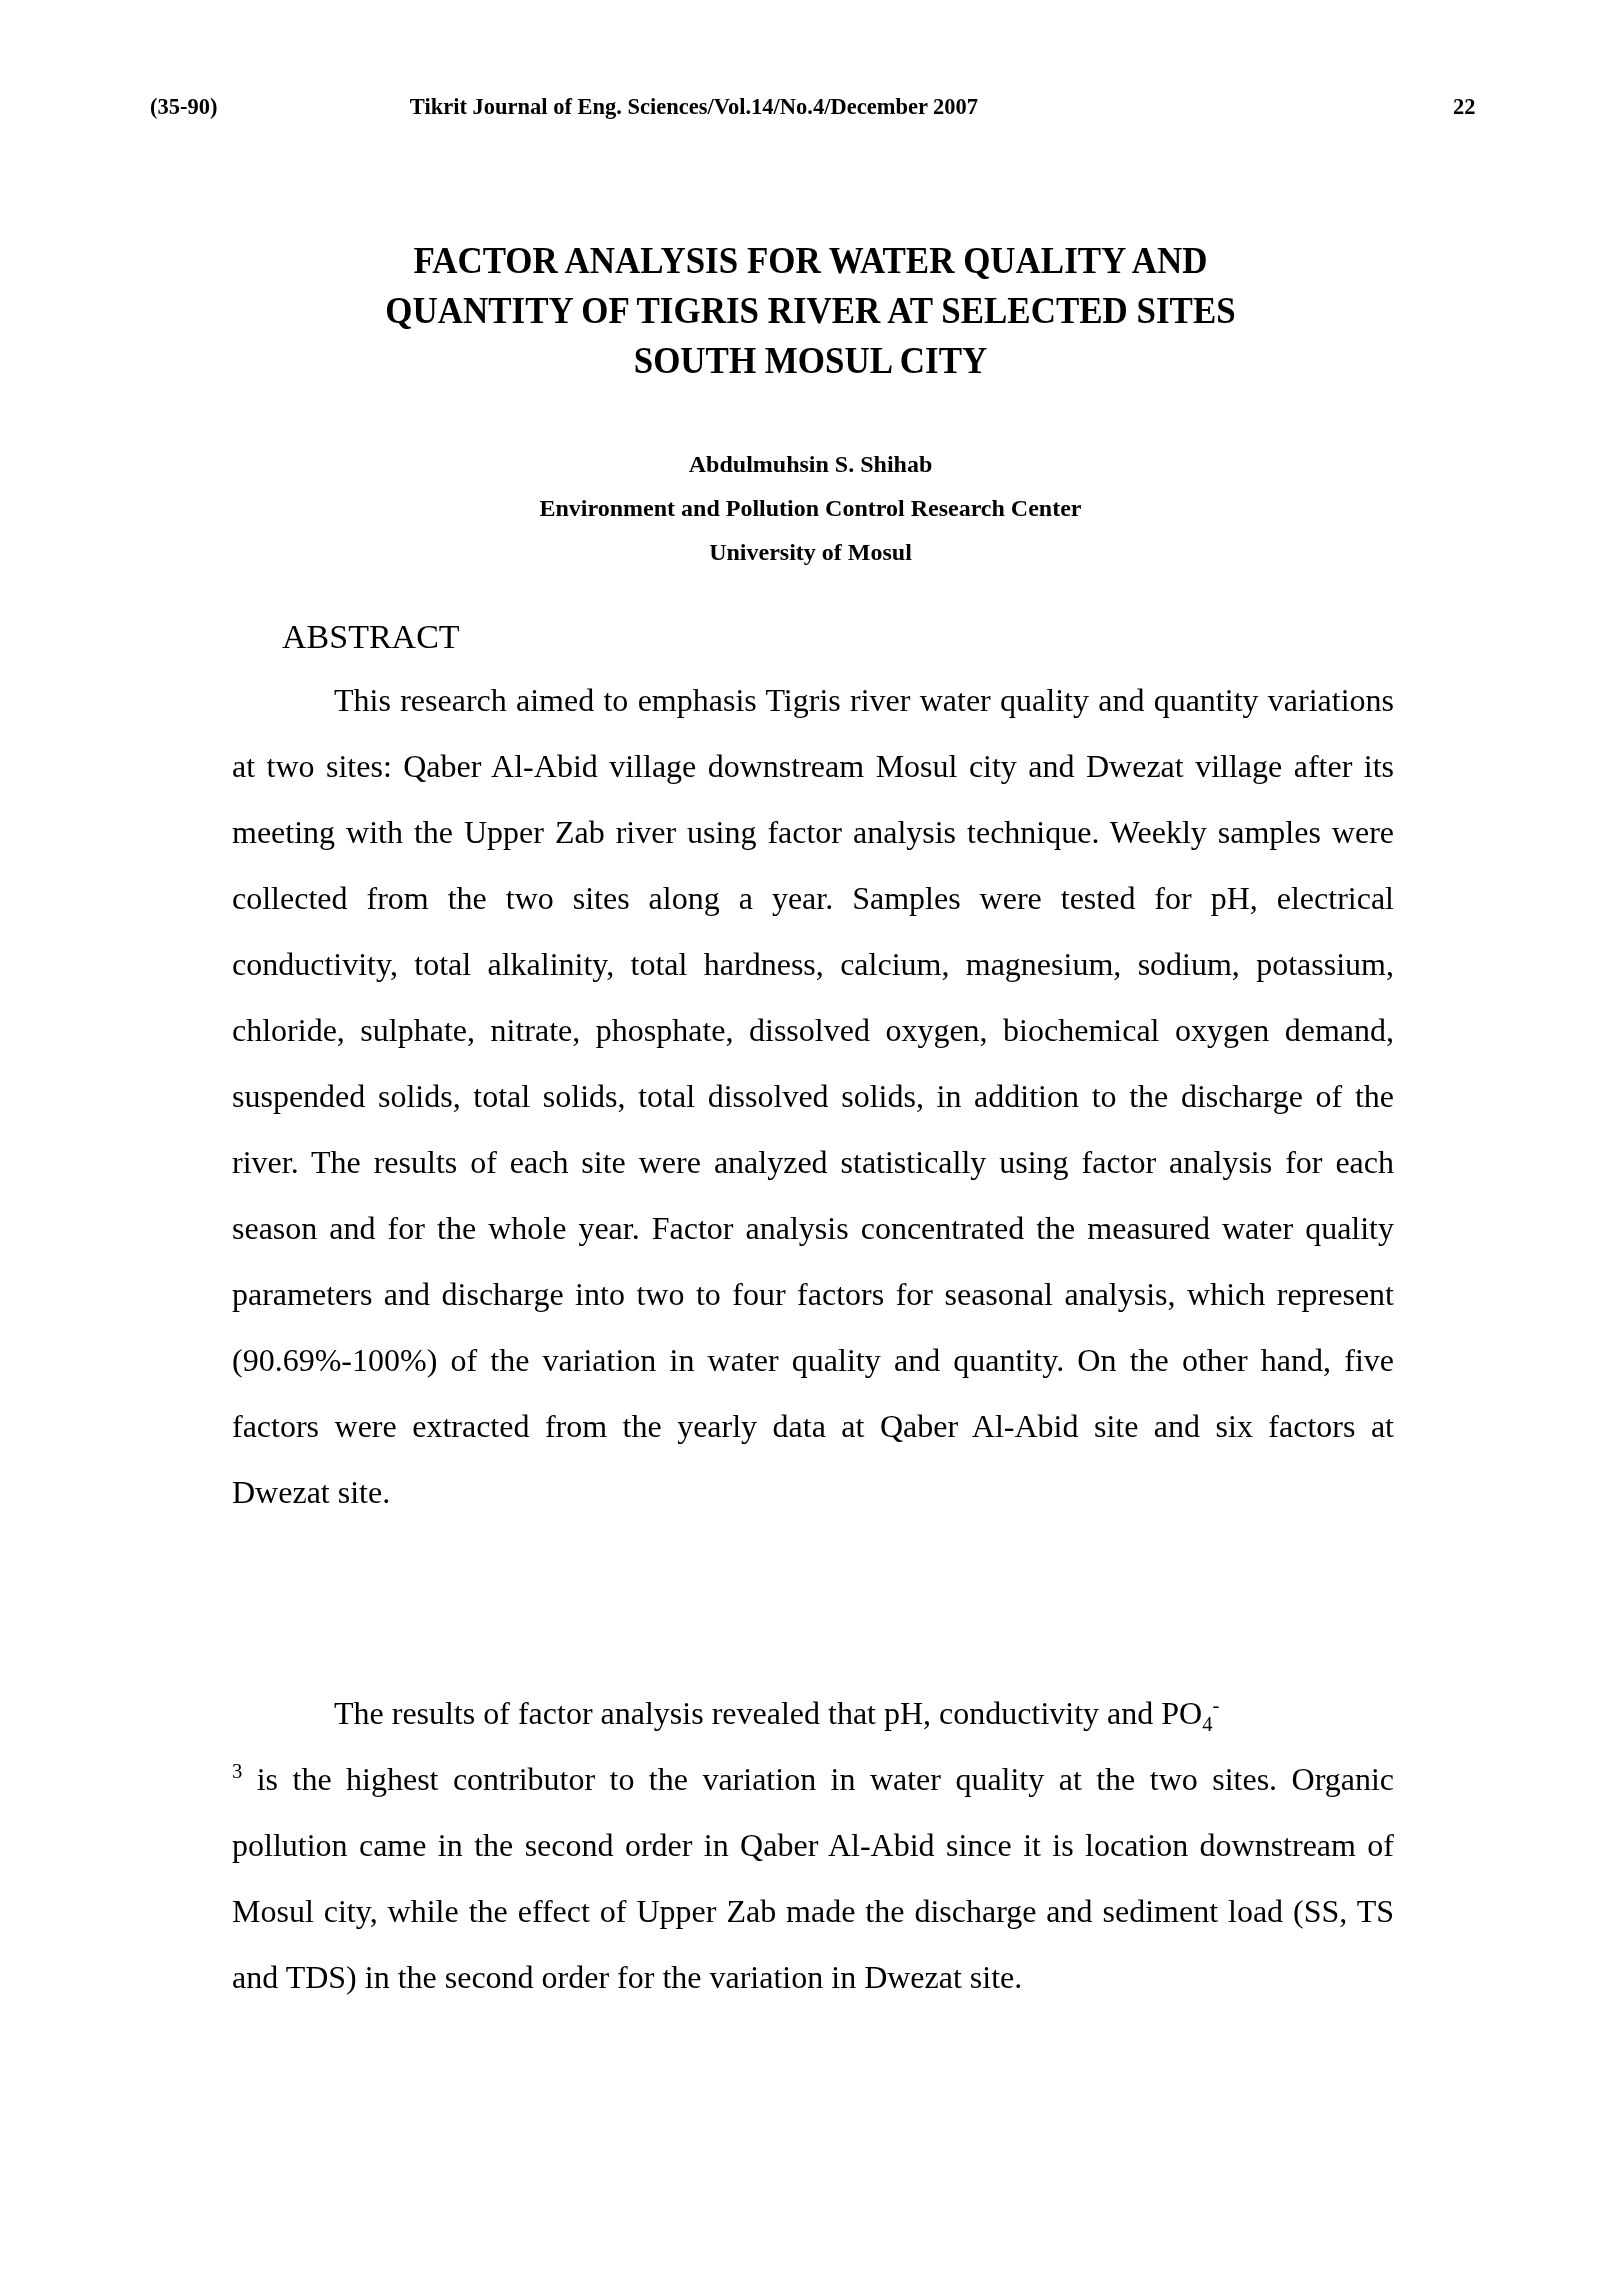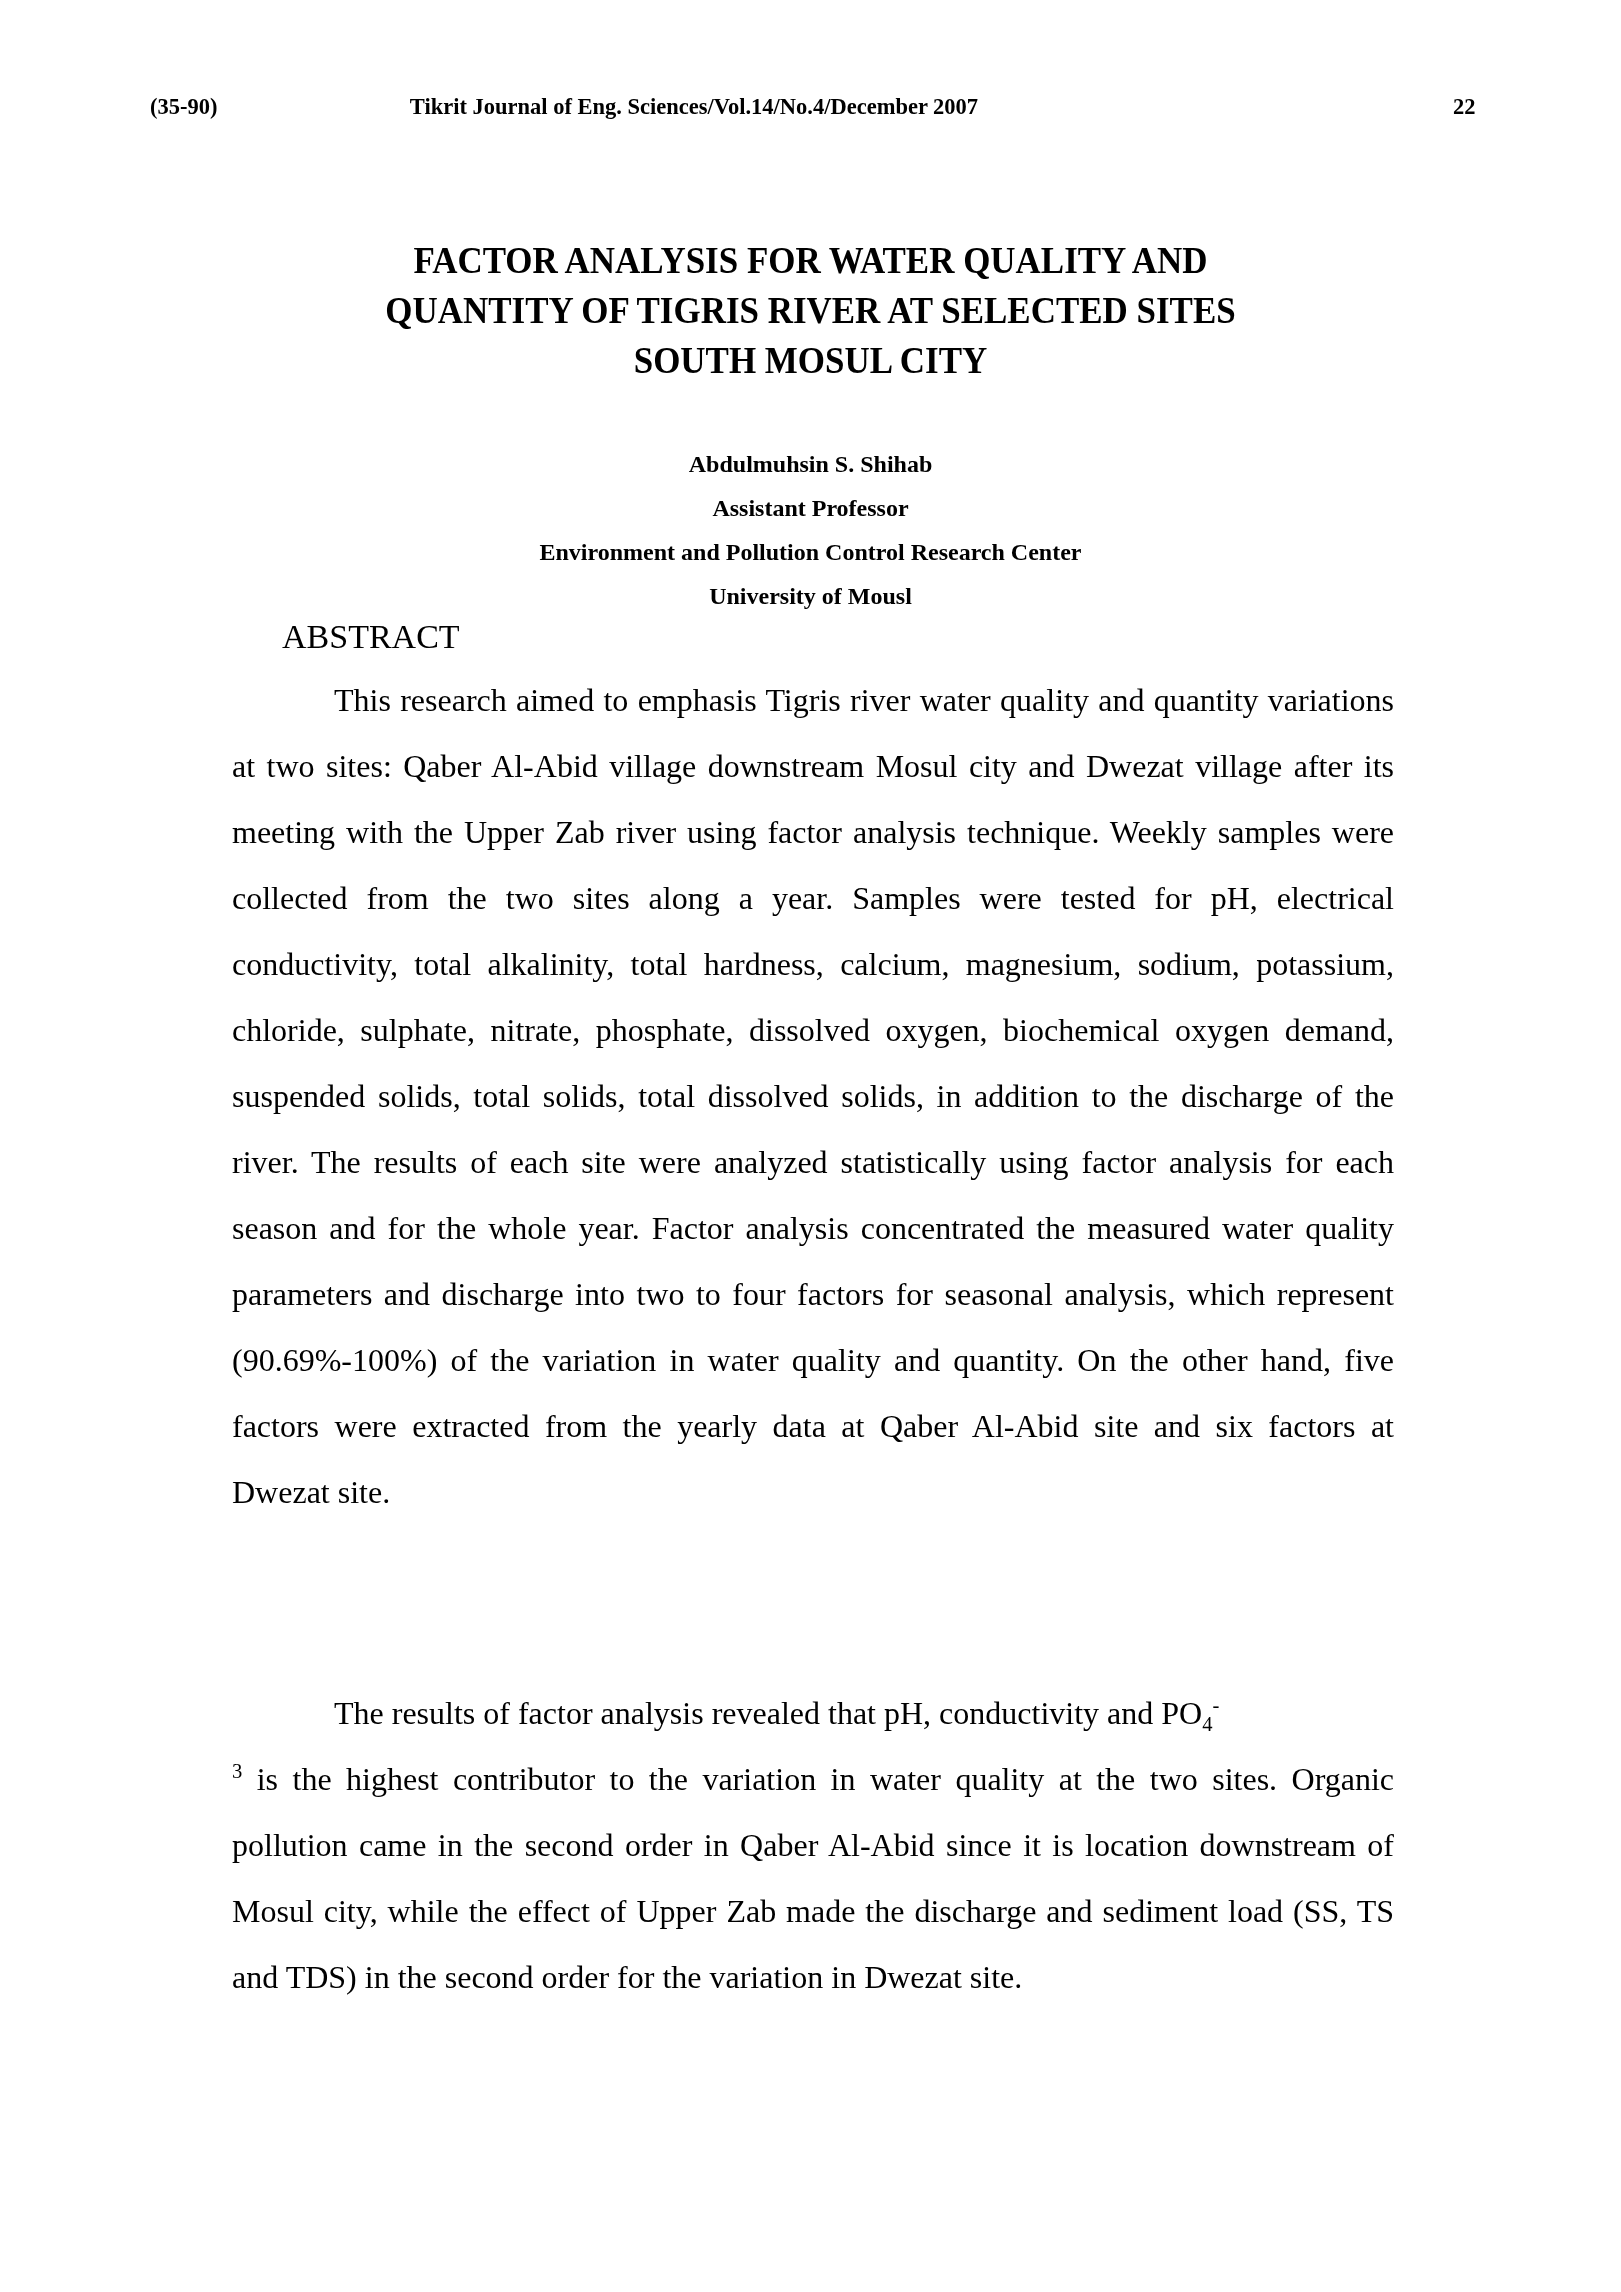--- a/index.html
+++ b/index.html
@@ -31,23 +31,22 @@
 <div class="hdr" id="hdr-right">22</div>
 
 <div class="title">
   <div>FACTOR ANALYSIS FOR WATER QUALITY AND</div>
   <div>QUANTITY OF TIGRIS RIVER AT SELECTED SITES</div>
   <div>SOUTH MOSUL CITY</div>
 </div>
 
 <div class="author">
   <div>Abdulmuhsin S. Shihab</div>
-  <div>Assistant Professor</div>
   <div>Environment and Pollution Control Research Center</div>
-  <div>University of Mousl</div>
+  <div>University of Mosul</div>
 </div>
 
 <div class="abs-head">ABSTRACT</div>
 
 <div class="para" id="para1">
   <p>This research aimed to emphasis Tigris river water quality and quantity variations at two sites: Qaber Al-Abid village downstream Mosul city and Dwezat village after its meeting with the Upper Zab river using factor analysis technique. Weekly samples were collected from the two sites along a year. Samples were tested for pH, electrical conductivity, total alkalinity, total hardness, calcium, magnesium, sodium, potassium, chloride, sulphate, nitrate, phosphate, dissolved oxygen, biochemical oxygen demand, suspended solids, total solids, total dissolved solids, in addition to the discharge of the river. The results of each site were analyzed statistically using factor analysis for each season and for the whole year. Factor analysis concentrated the measured water quality parameters and discharge into two to four factors for seasonal analysis, which represent (90.69%-100%) of the variation in water quality and quantity. On the other hand, five factors were extracted from the yearly data at Qaber Al-Abid site and six factors at Dwezat site.</p>
 </div>
 
 <div class="para" id="para2">
   <p><span>The results of factor analysis revealed that pH, conductivity and PO</span><sub>4</sub><sup>-</sup><br><sup>3</sup><span> is the highest contributor to the variation in water quality at the two sites. Organic pollution came in the second order in Qaber Al-Abid since it is location downstream of Mosul city, while the effect of Upper Zab made the discharge and sediment load (SS, TS and TDS) in the second order for the variation in Dwezat site.</span></p>

